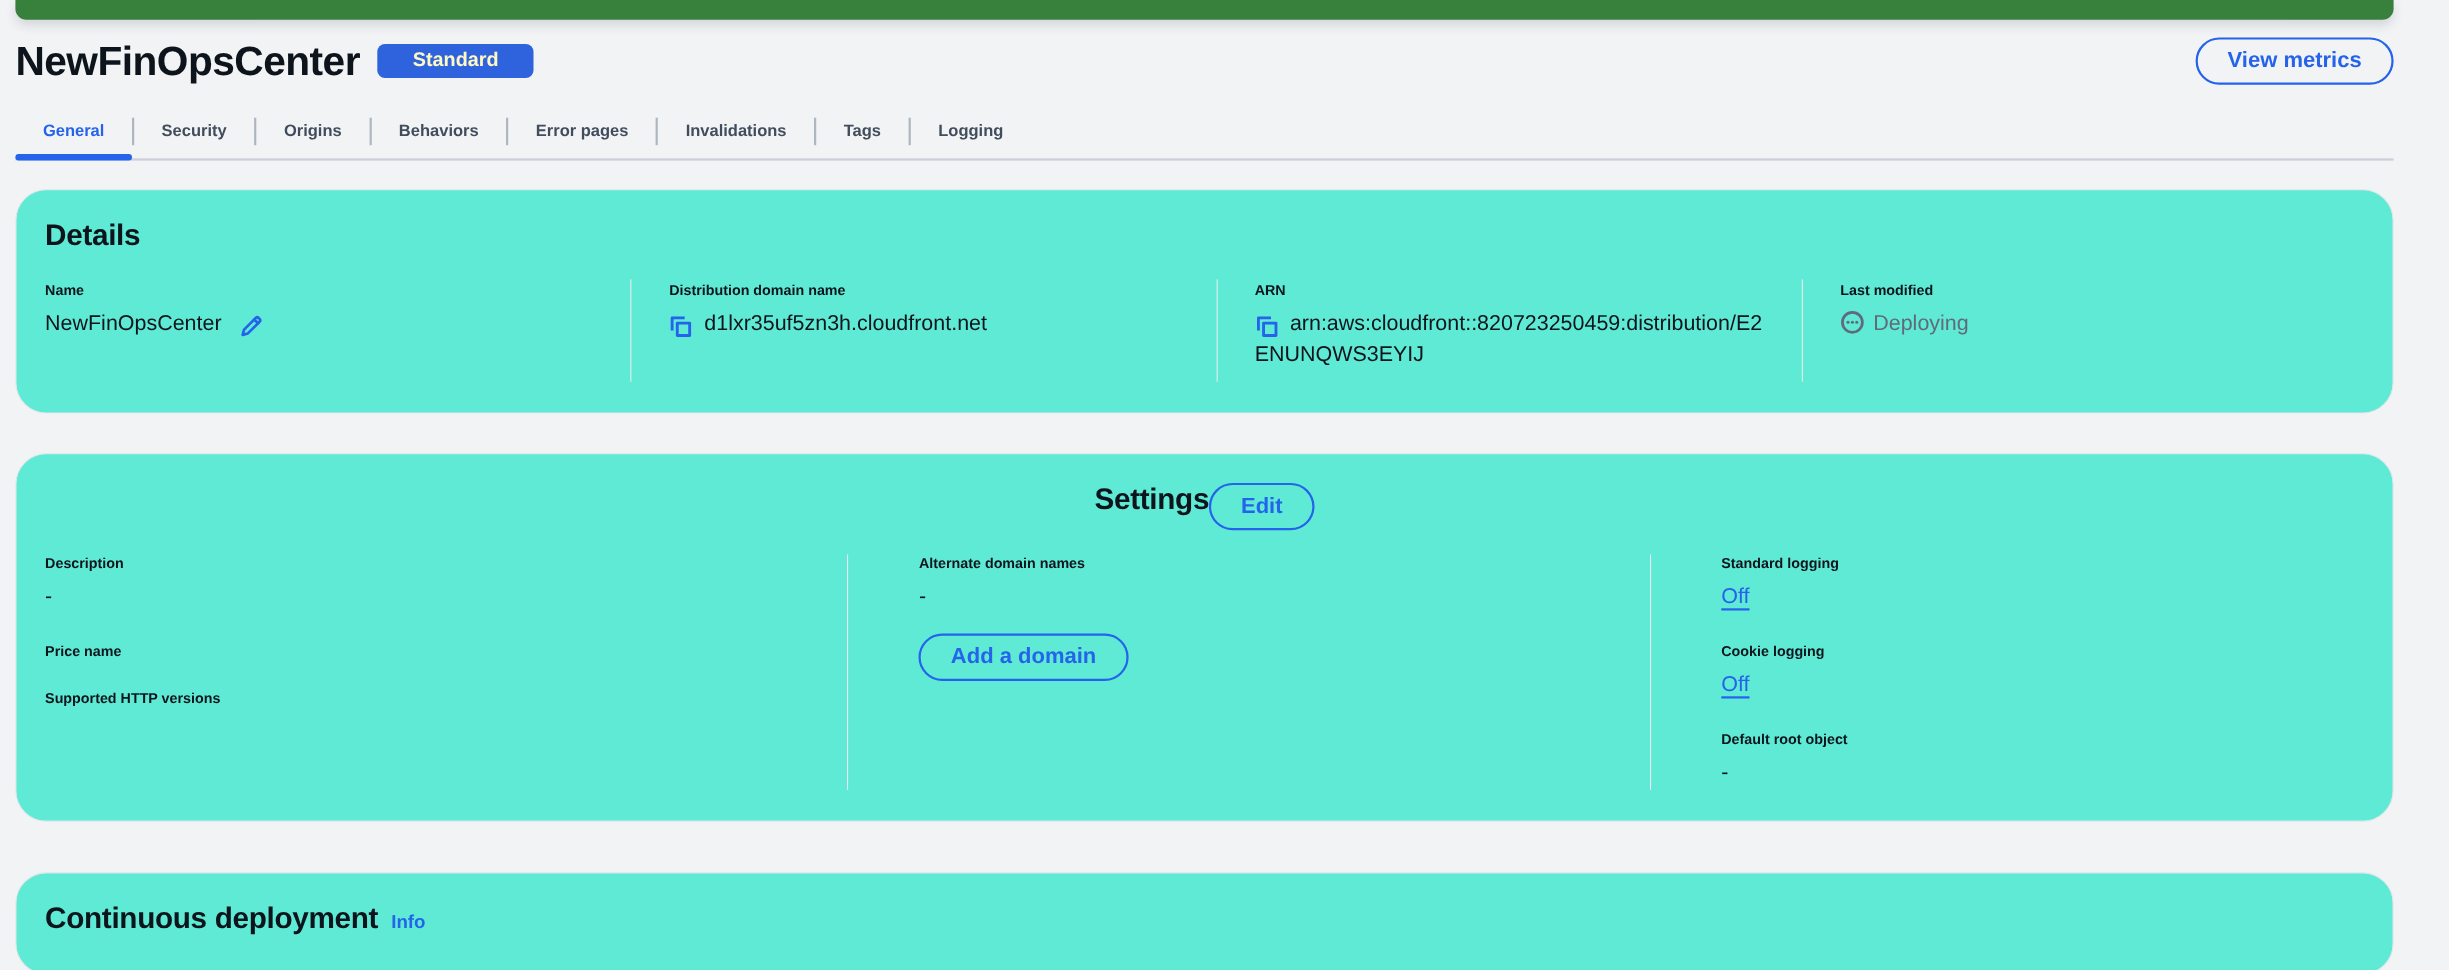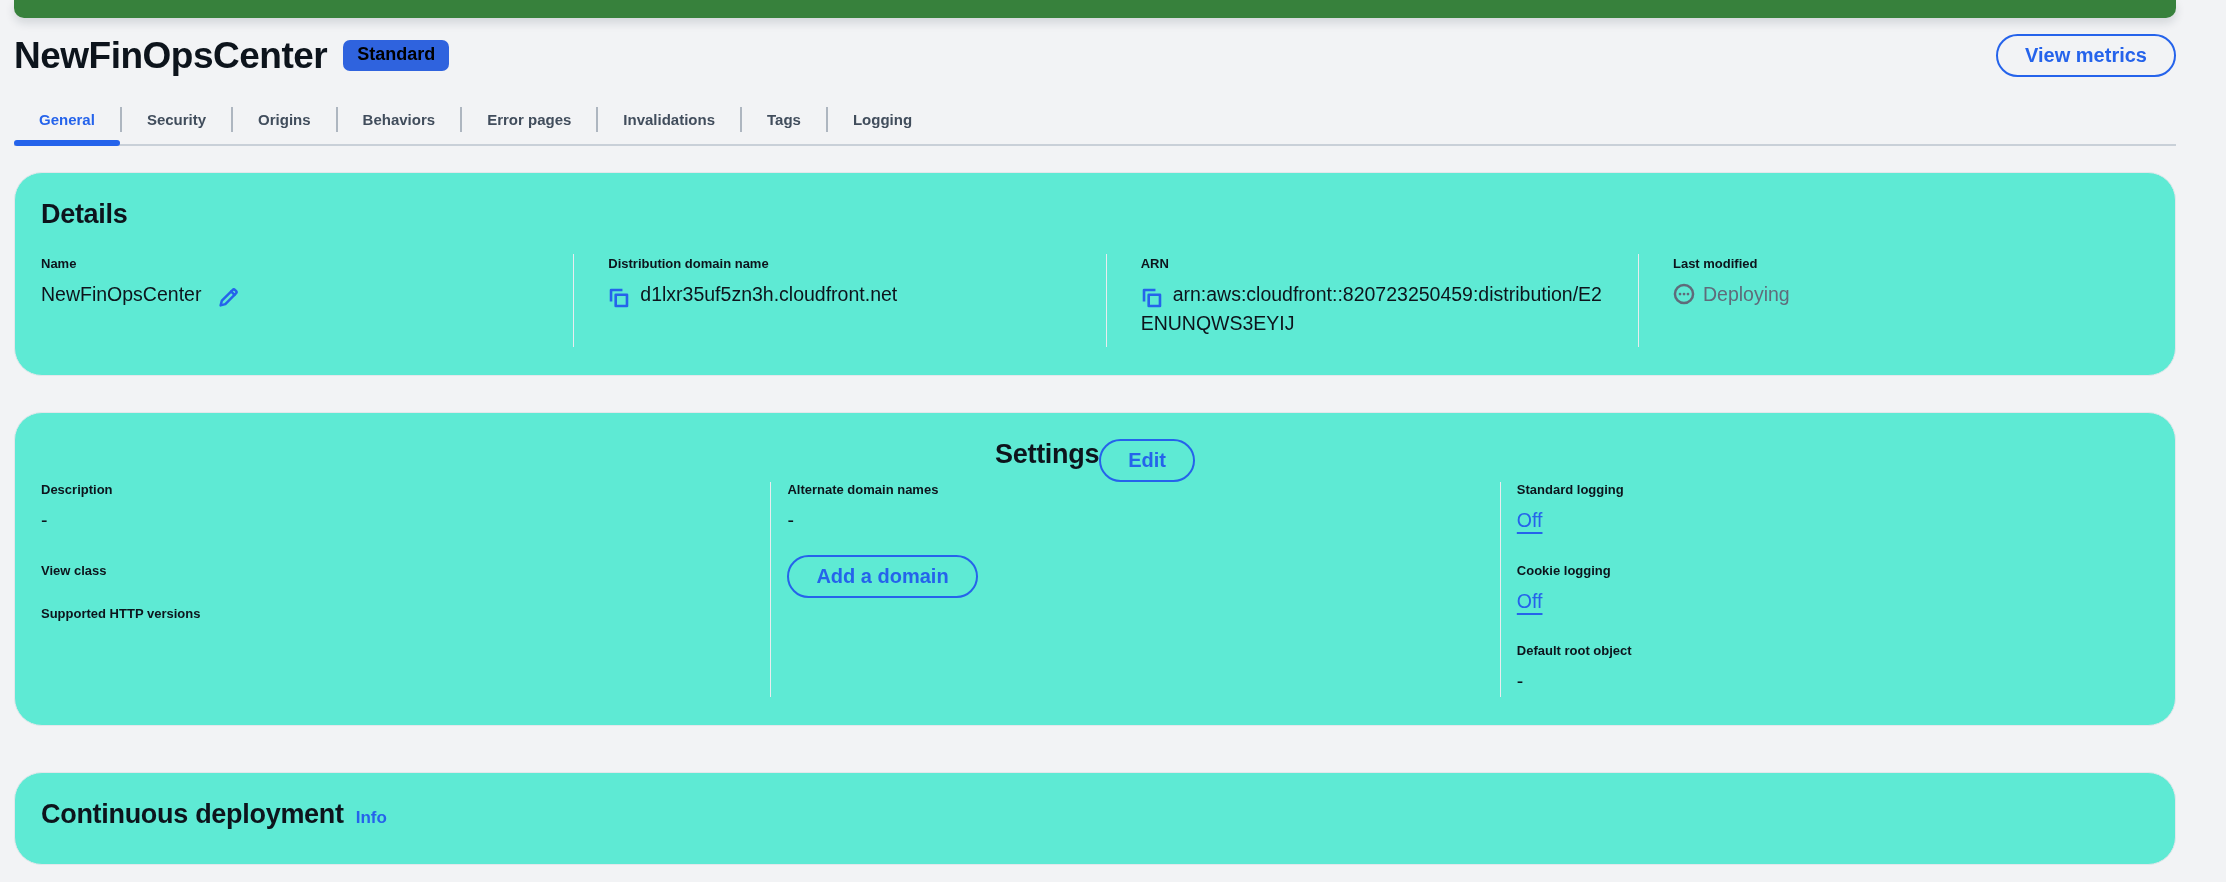--- a/index.html
+++ b/index.html
@@ -20,23 +20,23 @@
   }
   
   .header {
     display: flex; align-items: center; justify-content: space-between;
     margin: 16px 50px 0 14px;
   }
   .title-wrap { display: flex; align-items: center; }
   .page-title { font-size: 37px; font-weight: 700; letter-spacing: -0.5px; }
   .badge {
     margin-left: 16px;
-    background: #2f63de; color: #000000;
+    background: #2f63de; color: #fef9c3;
     font-size: 18px; font-weight: 700;
-    padding: 4px 14px 6px;
+    padding: 4px 32px 6px;
     border-radius: 7px;
   }
   
   .btn {
     display: inline-block;
     background: transparent;
     border: 2.5px solid #2563eb;
     color: #2563eb;
     font-family: "Liberation Sans", sans-serif;
     font-size: 20px; font-weight: 700;
@@ -94,23 +94,24 @@
     grid-template-columns: 1fr 1fr 1fr 0.96fr;
     margin-top: 24px;
   }
   .details-col { padding: 2px 24px 10px 0; }
   .details-col + .details-col { border-left: 1.5px solid #e9ecef; padding-left: 34px; }
   .icon-btn { background: none; border: none; padding: 0; cursor: pointer; }
   
   .settings-grid {
     display: grid;
     grid-template-columns: 1fr 1fr 0.89fr;
+    margin-top: 22px;
   }
   .settings-col { padding-right: 30px; }
-  .settings-col + .settings-col { border-left: 1.5px solid #e9ecef; padding-left: 16px; }
+  .settings-col + .settings-col { border-left: 1.5px solid #e9ecef; padding-left: 64px; }
   .field { margin-bottom: 28px; }
   .field:last-child { margin-bottom: 2px; }
   .add-domain-btn { margin-top: 20px; }
   
   .cd-card { margin-top: 46px; padding-bottom: 34px; }
   .cd-heading-row { display: flex; align-items: baseline; }
   .info-link {
     margin-left: 12px;
     color: #2563eb; font-size: 17px; font-weight: 700;
     cursor: pointer;
@@ -220,21 +221,21 @@
     <button class="btn">Edit</button>
   </div>
   <div class="settings-grid">
 
     <div class="settings-col">
       <div class="field">
         <div class="kv-label">Description</div>
         <div class="kv-value">-</div>
       </div>
       <div class="field">
-        <div class="kv-label">View class</div>
+        <div class="kv-label">Price name</div>
       </div>
       <div class="field">
         <div class="kv-label">Supported HTTP versions</div>
       </div>
     </div>
 
     <div class="settings-col">
       <div class="field">
         <div class="kv-label">Alternate domain names</div>
         <div class="kv-value">-</div>

